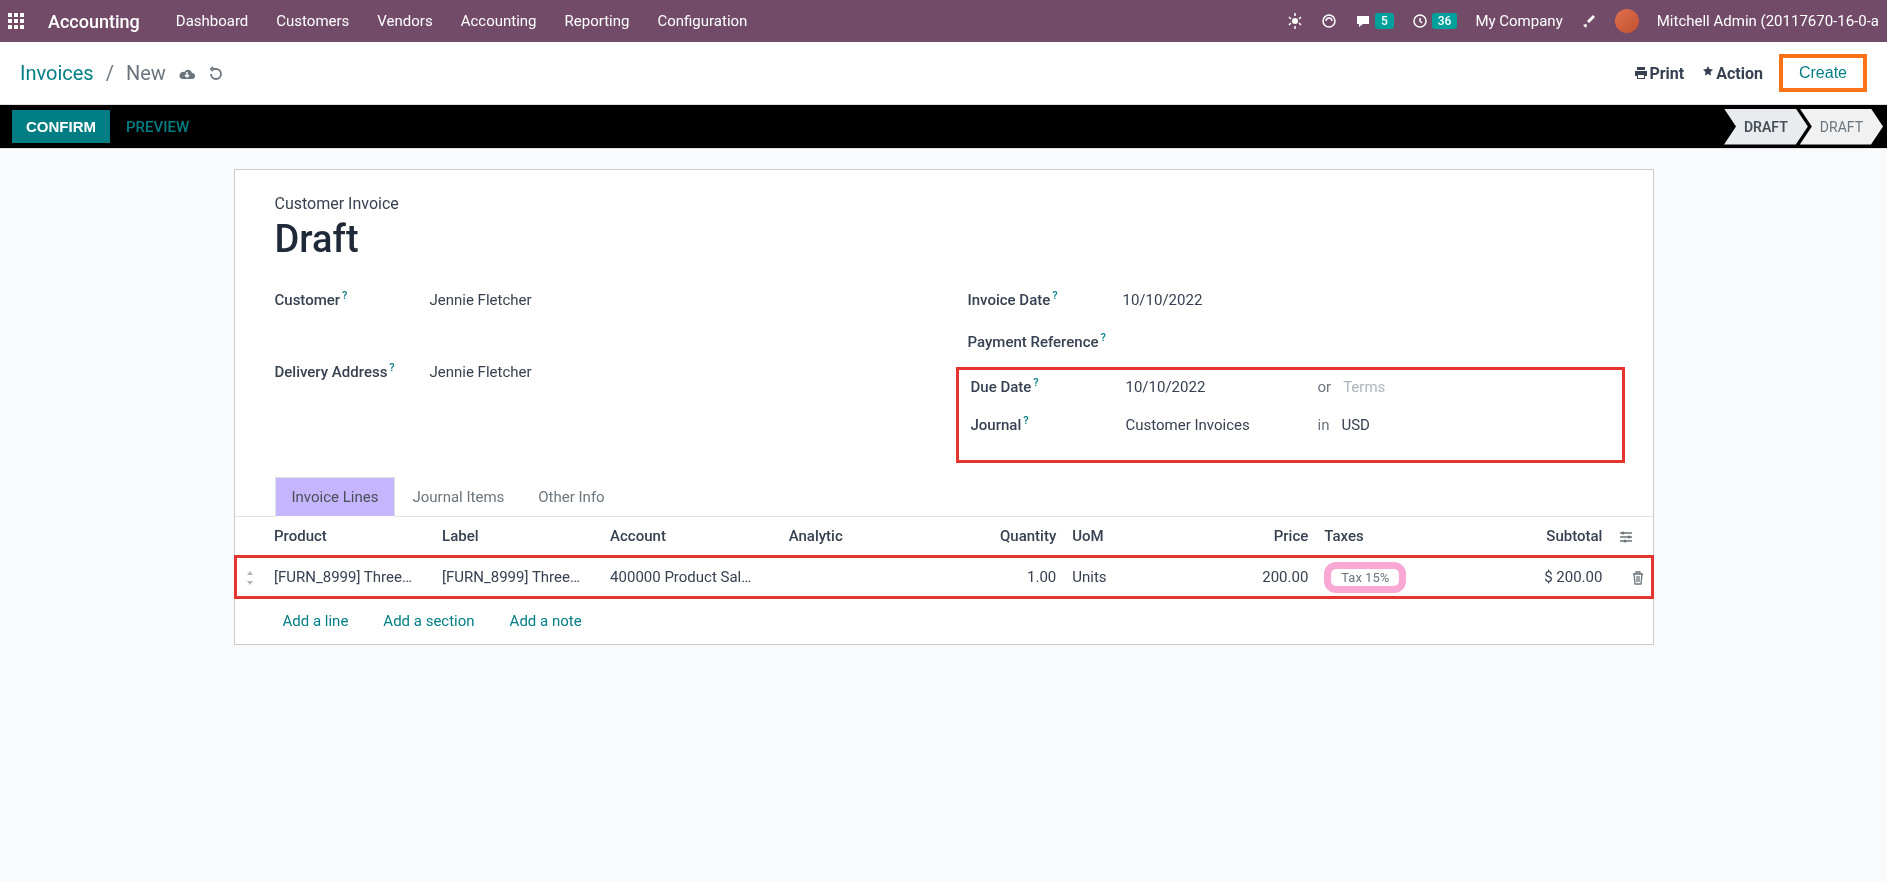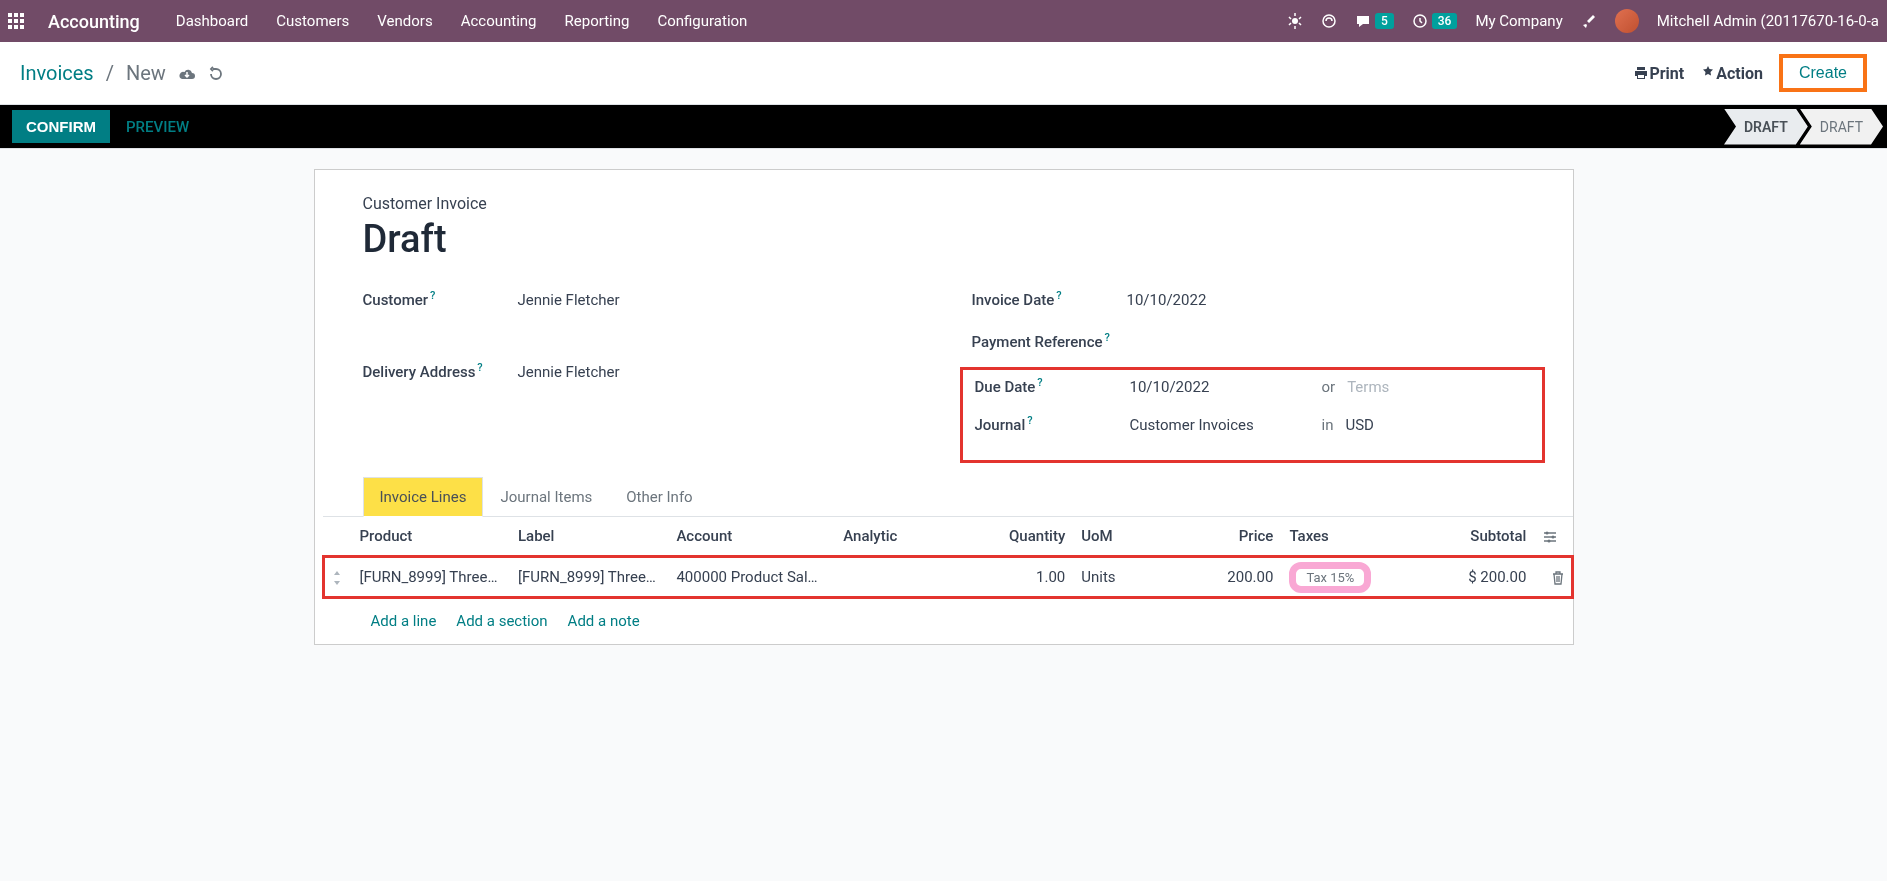--- a/index.html
+++ b/index.html
@@ -114,22 +114,22 @@
 }
 .status-step.active {
   background: #e9ecef;
   font-weight: 600;
   color: #495057;
 }
 .content-wrap { padding: 20px 0; display: flex; justify-content: center; }
 .form-sheet {
   background: #fff;
   border: 1px solid #ccc;
-  width: 1260px;
-  padding: 24px 0 0 8px;
+  width: 1420px;
+  padding: 24px 0 0 0;
 }
 .form-inner { padding: 0 40px; }
 .invoice-type { font-size: 16px; color: #374151; margin-bottom: 4px; }
 .invoice-title { font-size: 38px; font-weight: 500; color: #1f2937; margin-bottom: 28px; }
 .form-cols { display: flex; gap: 48px; }
 .form-col { flex: 1; }
 .form-row { display: flex; align-items: baseline; margin-bottom: 22px; }
 .form-label { width: 155px; color: #374151; font-weight: 500; font-size: 15px; }
 .form-label sup { color: #017e84; font-size: 11px; margin-left: 2px; }
 .form-value { color: #374151; font-size: 15px; }
@@ -151,21 +151,21 @@
   cursor: pointer;
   color: #6c757d;
   border: 1px solid transparent;
   border-bottom: none;
   font-size: 15px;
 }
 .tab.active {
   border-color: #dee2e6;
   border-bottom: 1px solid #fff;
   margin-bottom: -1px;
-  background: #fde047;
+  background: #c4b5fd;
   color: #495057;
 }
 .table-wrap { padding: 0; }
 .invoice-table { width: 100%; border-collapse: collapse; }
 .invoice-table th {
   text-align: left;
   padding: 10px 8px;
   color: #374151;
   font-weight: 500;
   border-bottom: 1px solid #dee2e6;
@@ -183,21 +183,21 @@
 .row-highlight { outline: 3px solid #e3342f; outline-offset: -2px; }
 .drag-handle { color: #adb5bd; cursor: move; }
 .tax-pill {
   border: 7px solid #f9a8d4;
   border-radius: 12px;
   padding: 1px 10px;
   font-size: 13px;
   color: #6c757d;
 }
 .trash { color: #6c757d; cursor: pointer; }
-.bottom-links { padding: 14px 48px; display: flex; gap: 20px; }
+.bottom-links { padding: 14px 48px; display: flex; gap: 35px; }
 .link { color: #017e84; cursor: pointer; font-size: 15px; }
 .col-settings { text-align: right; }
 svg { display: inline-block; vertical-align: middle; }
 </style>
 </head>
 <body>
 
 <div class="topbar">
   <div class="apps-icon">
     <span></span>

